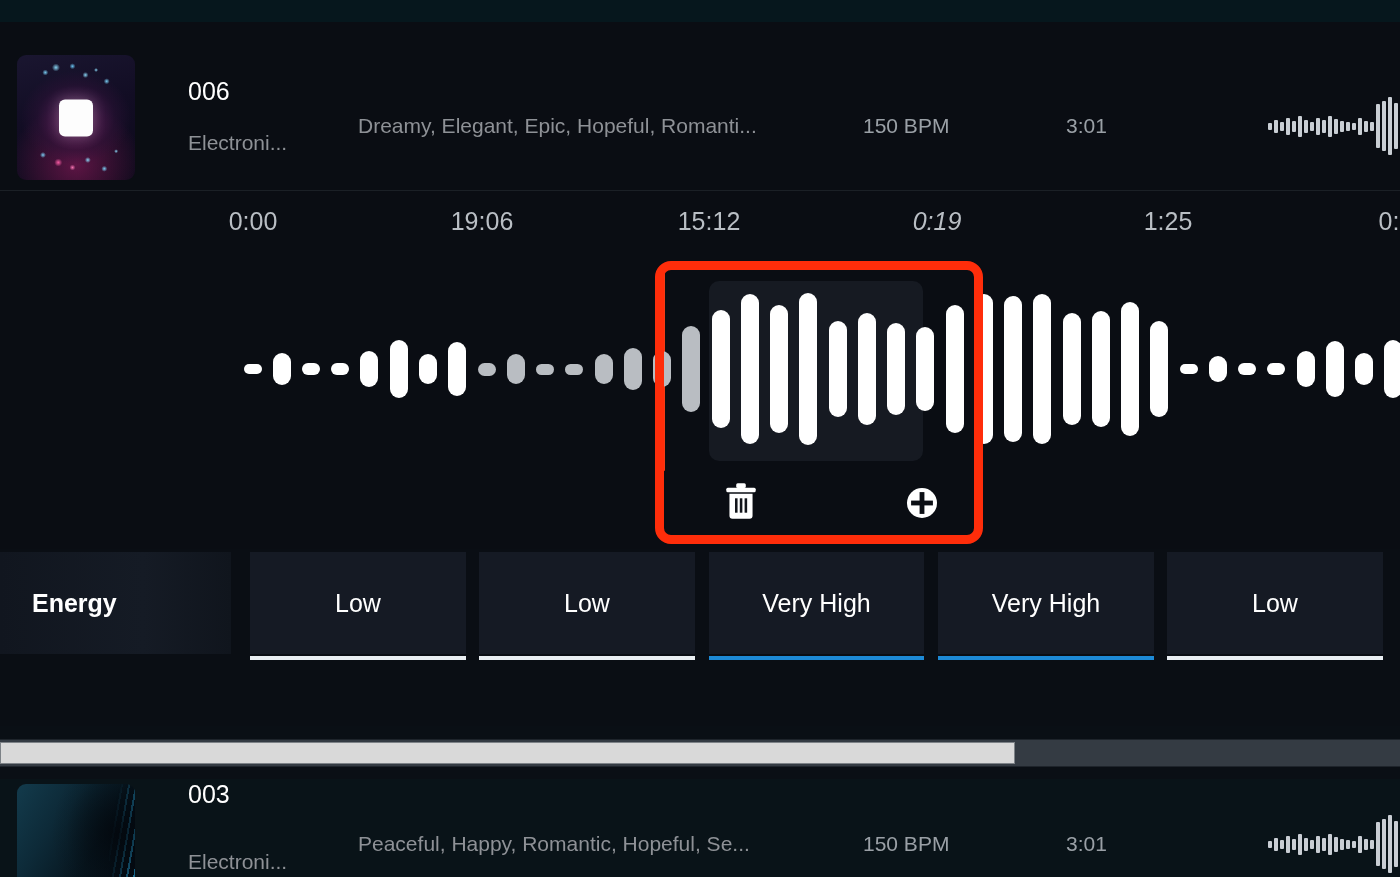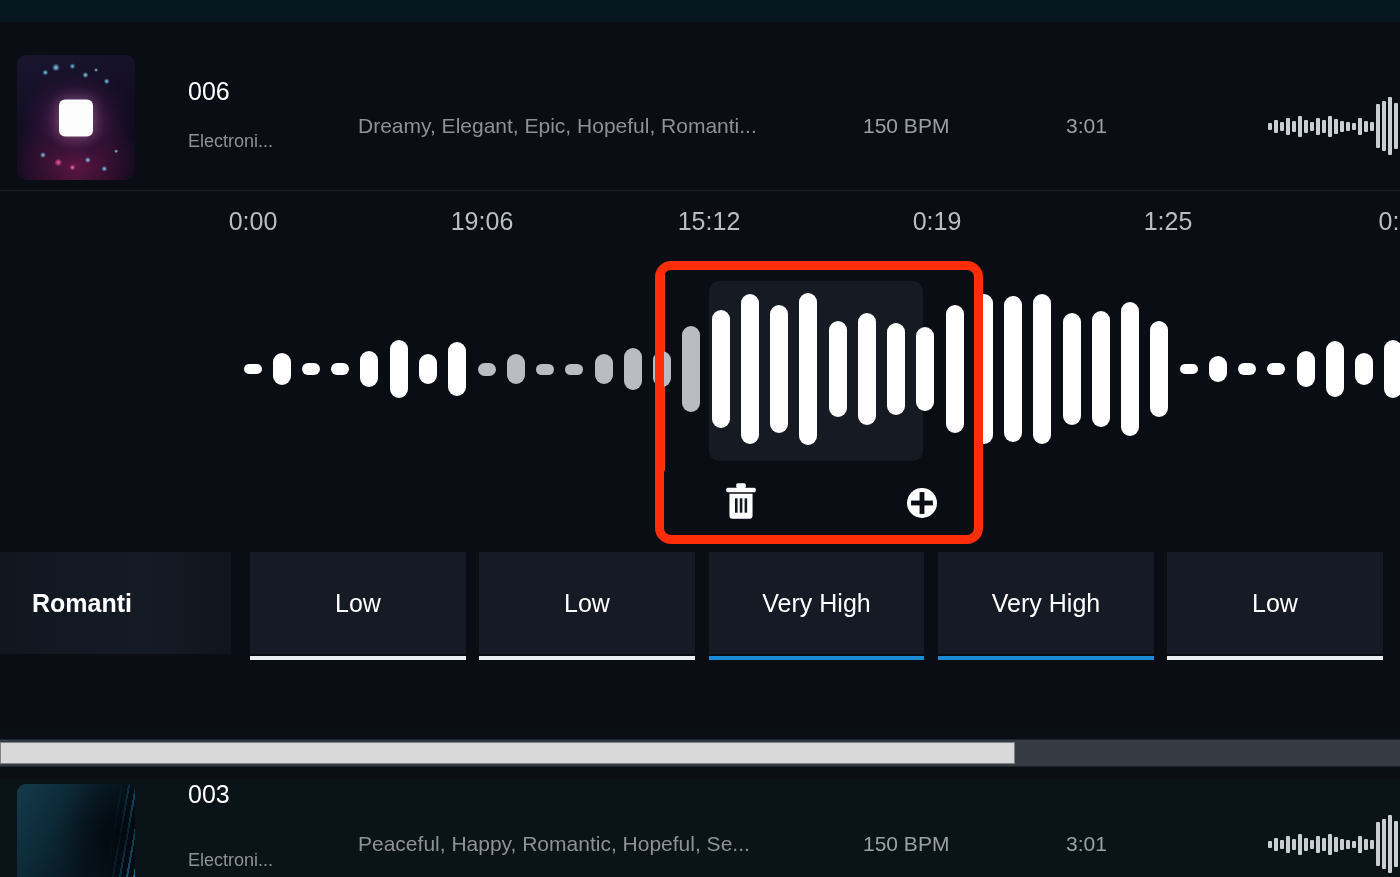--- a/index.html
+++ b/index.html
@@ -56,21 +56,21 @@
         rgba(5,12,20,.95) 2px, rgba(5,12,20,.95) 7px);
     -webkit-mask-image:radial-gradient(ellipse 62% 95% at 108% 52%, #000 38%, rgba(0,0,0,0) 66%);
     mask-image:radial-gradient(ellipse 62% 95% at 108% 52%, #000 38%, rgba(0,0,0,0) 66%);
   }
   .thumb-003::after{
     content:"";position:absolute;inset:0;
     background:radial-gradient(ellipse 70% 80% at 85% 40%, rgba(3,8,14,.92) 0%, rgba(3,8,14,.1) 62%, rgba(0,0,0,0) 80%);
   }
 
   .tnum{position:absolute;font-size:25px;color:#fff;font-weight:400;}
-  .tgenre{position:absolute;font-size:18px;color:#8e9196;}
+  .tgenre{position:absolute;font-size:21px;color:#8e9196;}
   .tmoods{position:absolute;font-size:21px;color:#8e9196;white-space:nowrap;}
   .tbpm{position:absolute;font-size:21px;color:#9aa0a6;}
   .tdur{position:absolute;font-size:21px;color:#9aa0a6;}
 
   .mini-wave{position:absolute;display:flex;align-items:center;gap:2px;height:60px;}
   .mini-wave i{display:block;width:4px;background:#c9ced4;border-radius:1px;}
 
   .divider{position:absolute;left:0;width:1400px;height:1px;background:#1b2026;}
 
   
@@ -153,21 +153,21 @@
         <i style="height: 46px;"></i>
       </div>
   </div>
   <div class="divider" style="top:190px;"></div>
 
   <div class="timeline">
     <div class="ruler" id="ruler">
         <div class="tick" style="left: 253px;">0:00</div>
         <div class="tick" style="left: 482px;">19:06</div>
         <div class="tick" style="left: 709px;">15:12</div>
-        <div class="tick" style="left: 937px;">0:19</div>
+        <div class="tick" style="left: 937px; font-style: italic;">0:19</div>
         <div class="tick" style="left: 1168px;">1:25</div>
         <div class="tick" style="left: 1396px;">0:3</div>
       </div>
     <div class="wave" id="wave">
       <div class="inner-panel" style="left:709px;top:28px;width:214px;height:180px;"></div>
       <div class="playhead" style="left:659px;top:18px;height:200px;"></div>
     <div class="bar" style="left: 244px; top: 111px; width: 18px; height: 10px;"></div>
         <div class="bar" style="left: 273px; top: 100px; width: 18px; height: 32px;"></div>
         <div class="bar" style="left: 302px; top: 110px; width: 18px; height: 12px;"></div>
         <div class="bar" style="left: 331px; top: 110px; width: 18px; height: 12px;"></div>
@@ -225,21 +225,21 @@
       <svg width="34" height="34" viewBox="0 0 24 24" aria-hidden="true">
         <circle cx="12" cy="12" r="10.6" fill="#ffffff"></circle>
         <rect x="10.3" y="4.3" width="3.4" height="15.4" fill="#0b0e14"></rect>
         <rect x="4.3" y="10.3" width="15.4" height="3.4" fill="#0b0e14"></rect>
       </svg>
     </div>
   </div>
 
   <div class="energy-row">
     <div class="elabel">
-      <span>Romanti</span>
+      <span>Energy</span>
     </div>
     <div id="energy-cells">
         <div class="ecell" style="left: 250px; width: 216px;">
           <span>Low</span>
           <div class="ul"></div>
         </div>
         <div class="ecell" style="left: 479px; width: 216px;">
           <span>Low</span>
           <div class="ul"></div>
         </div>

